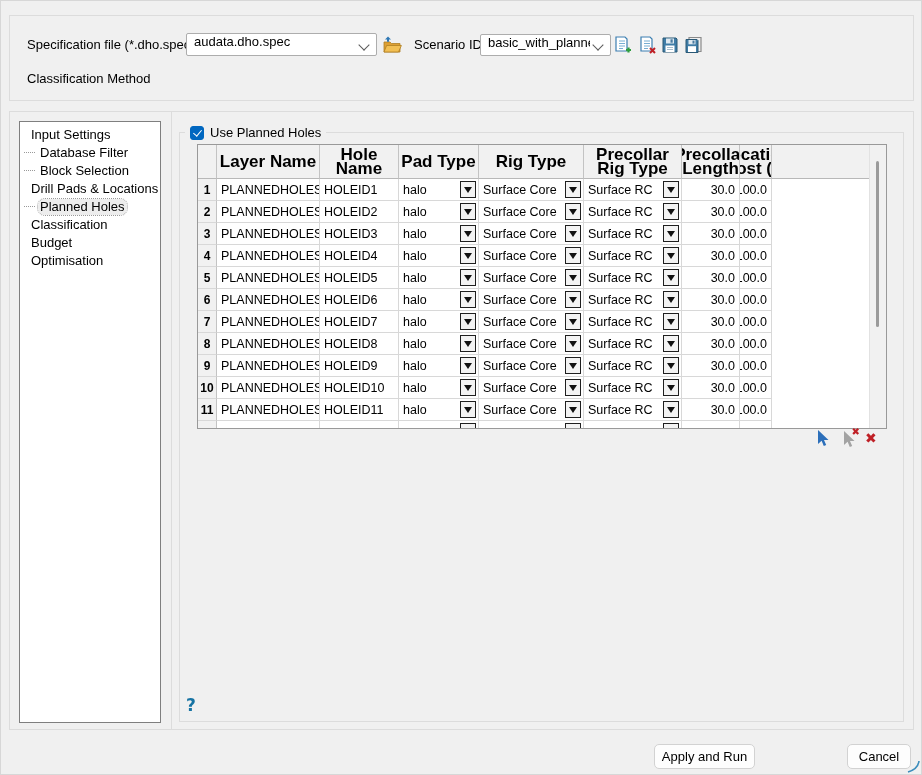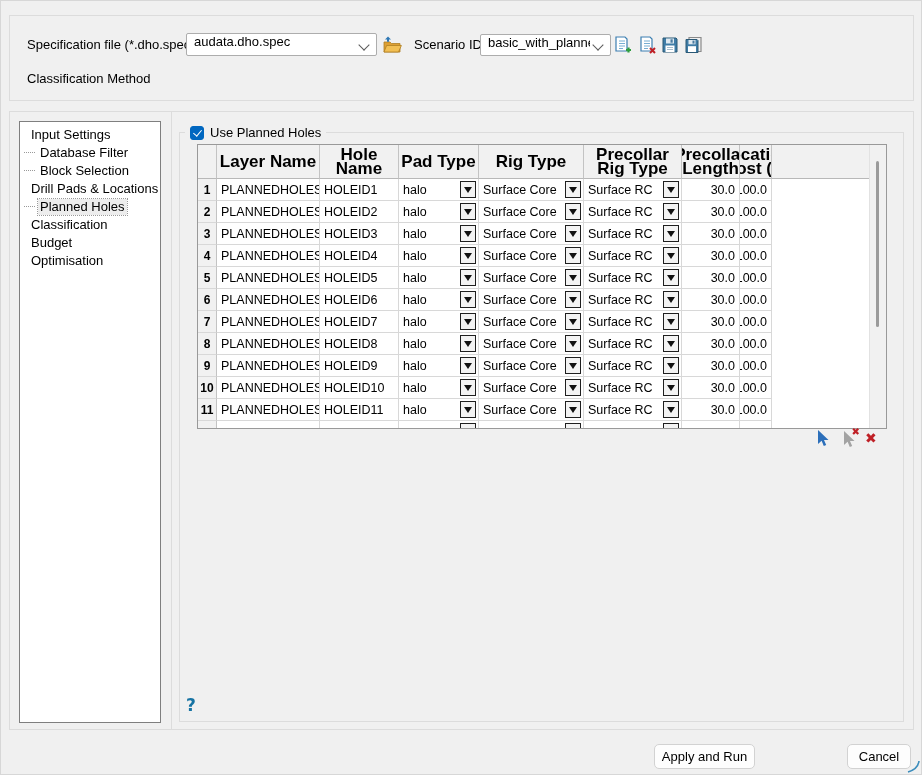--- a/index.html
+++ b/index.html
@@ -19,21 +19,21 @@
   .chev{position:absolute;right:8px;top:7px;width:7px;height:7px;border-right:1.4px solid #5a5a5a;border-bottom:1.4px solid #5a5a5a;transform:rotate(45deg);transform-origin:center;}
   .combo.small .chev{top:6px;}
   
   .iconbtn{position:absolute;width:20px;height:20px;display:flex;align-items:center;justify-content:center;background:transparent;border:none;padding:0;cursor:pointer;}
   
   .treebox{position:absolute;left:18px;top:120px;width:142px;height:602px;background:#fff;border:1px solid #7f7f7f;box-sizing:border-box;padding-top:4px;overflow:hidden;}
   .tree-item{height:18px;display:flex;align-items:center;padding-left:9px;cursor:default;}
   .tree-item.lvl1{padding-left:4px;}
   .branch{display:inline-block;width:11px;height:1px;border-top:1px dotted #999;margin-right:3px;flex:0 0 auto;}
   .tree-label{white-space:nowrap;padding:0 2px;line-height:16px;}
-  .tree-item.selected .tree-label{background:#ededed;outline:1px dotted #9a9a9a;}
+  .tree-item.selected .tree-label{background:#ededed;outline:1px dotted #9a9a9a;border-radius:7px;}
   
   .legend{position:absolute;left:184px;top:123px;height:17px;display:flex;align-items:center;gap:6px;background:#f0f0f0;padding:0 5px;z-index:3;}
   .cb{position:relative;width:14px;height:14px;background:#0067c0;border:1px solid #0067c0;border-radius:3px;box-sizing:border-box;flex:0 0 auto;}
   .cb::after{content:"";position:absolute;left:4px;top:1px;width:4px;height:7px;border-right:1.6px solid #fff;border-bottom:1.6px solid #fff;transform:rotate(40deg);}
   
   .tbl{position:absolute;left:196px;top:143px;width:690px;height:285px;background:#fff;border:1px solid #999;box-sizing:border-box;overflow:hidden;}
   .trow{display:grid;grid-template-columns:19px 103px 79px 80px 105px 98px 58px 32px 1fr;}
   .thead{background:#f1f1f1;}
   .th{height:34px;display:flex;align-items:center;justify-content:center;font-weight:bold;font-size:17px;line-height:14px;text-align:center;white-space:pre-line;border-right:1px solid #c3c3c3;border-bottom:1px solid #b8b8b8;overflow:hidden;box-sizing:border-box;}
   .th.filler{border-right:none;border-bottom:1px solid #b8b8b8;}

